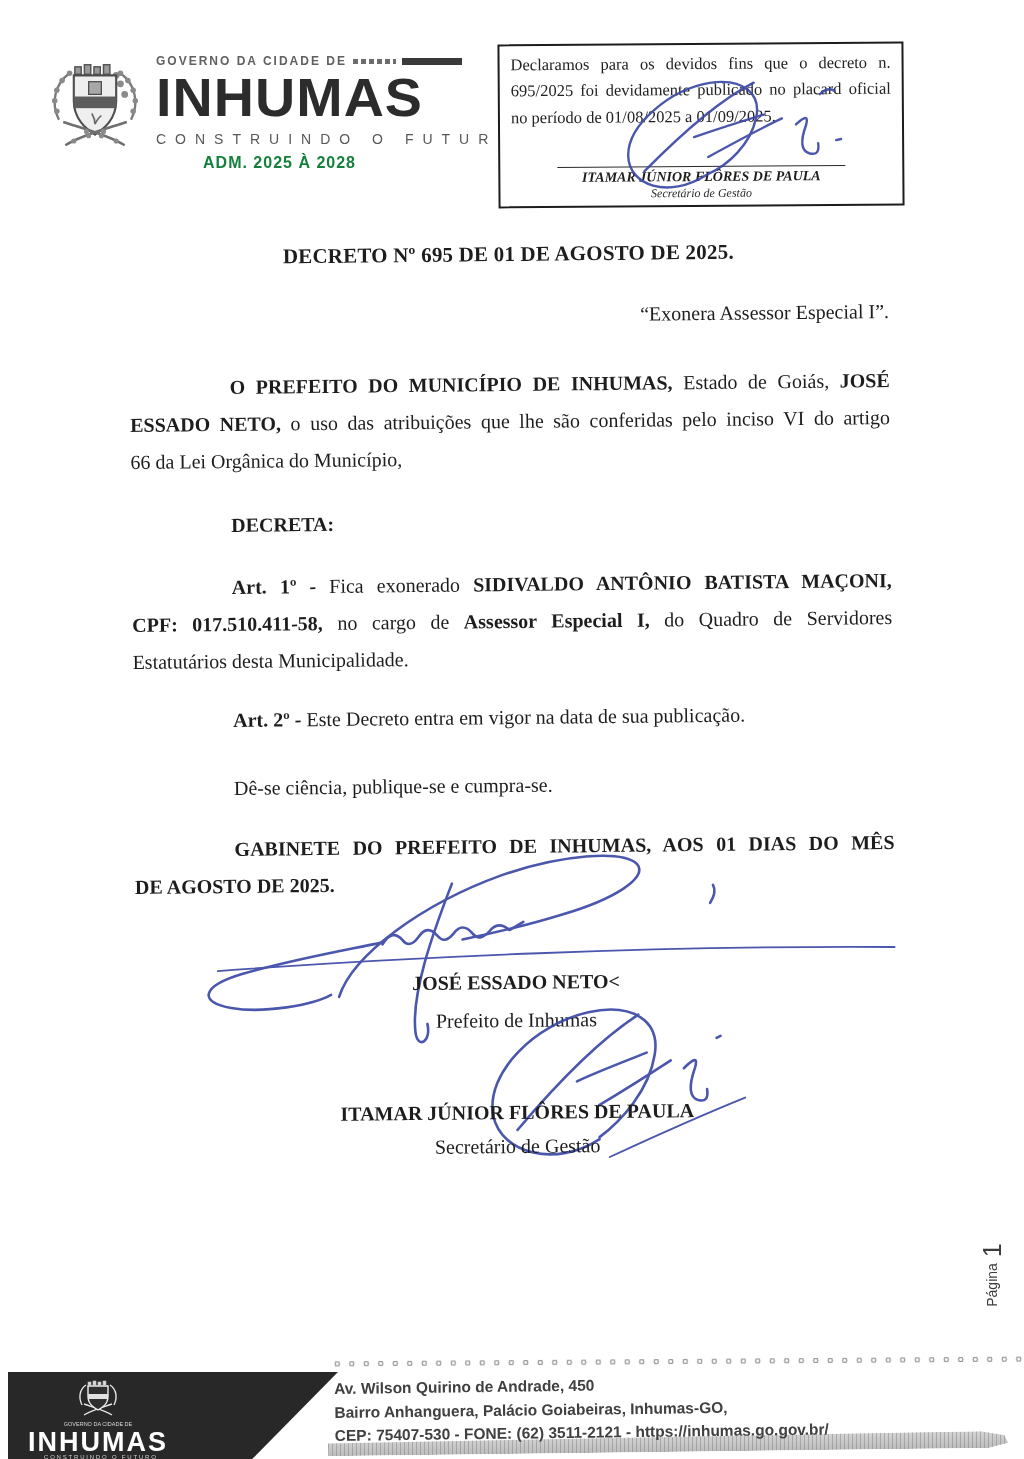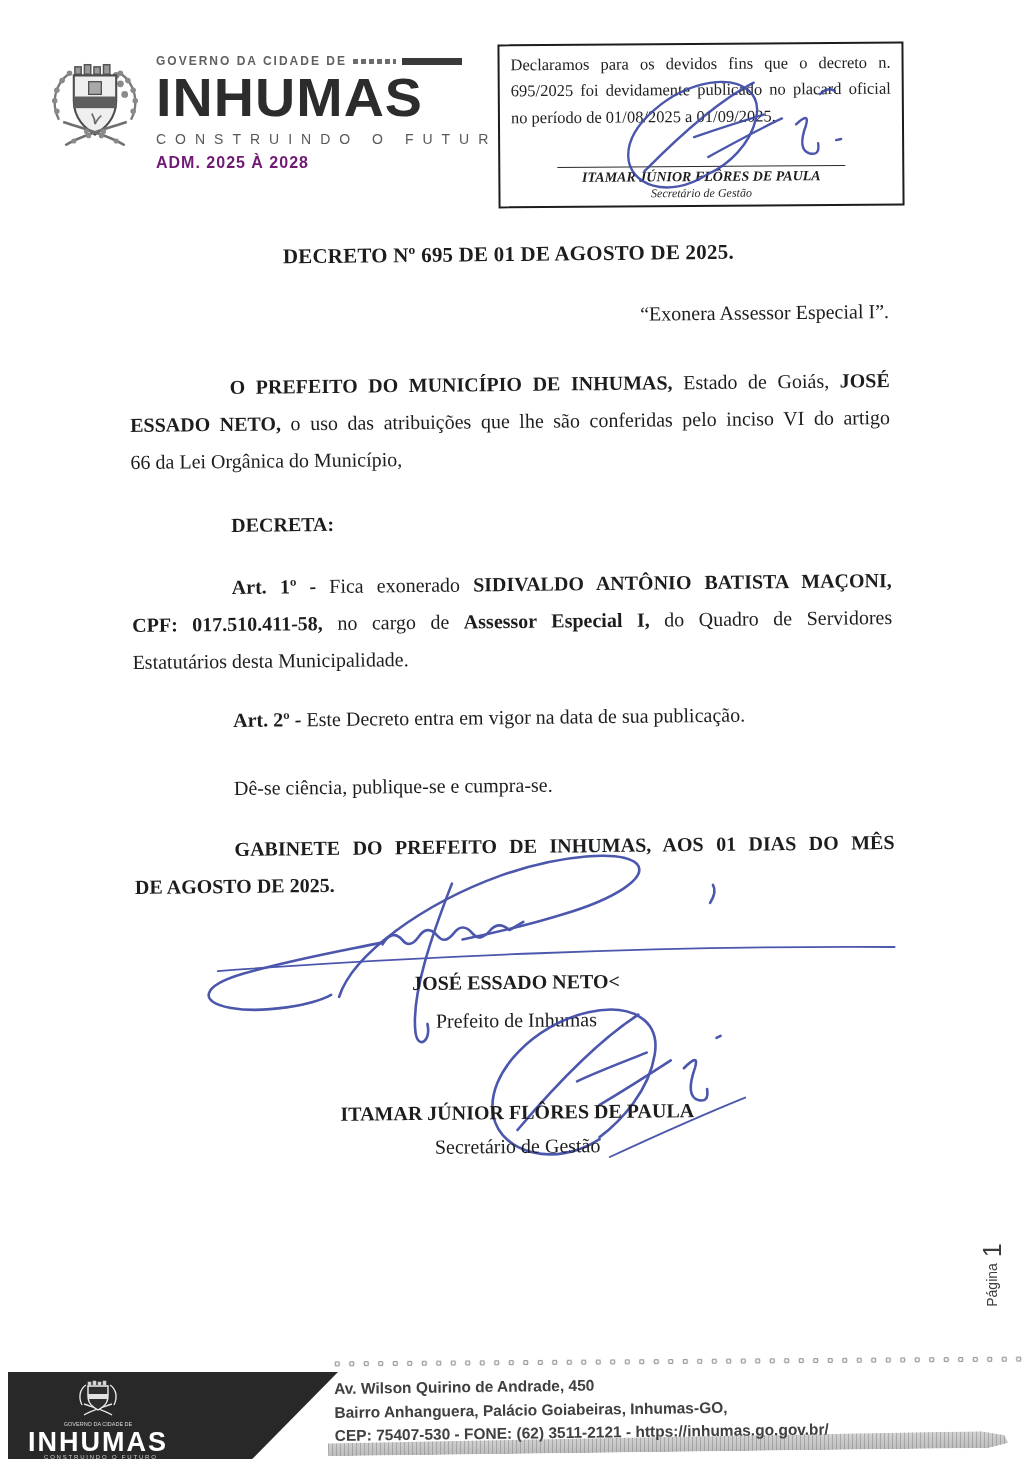--- a/index.html
+++ b/index.html
@@ -11,22 +11,22 @@
   .hdr{position:absolute;left:156px;top:54px;width:306px;}
   .hdr-tagline-row{display:flex;align-items:center;gap:6px;}
   .hdr-tagline{font-family:"Liberation Sans",sans-serif;font-size:12px;font-weight:bold;
                letter-spacing:2px;color:#606060;white-space:nowrap;}
   .hdr-rule-hatch{flex:1;height:5px;background:repeating-linear-gradient(90deg,#6d6d6d 0 5px,transparent 5px 8px);}
   .hdr-rule-solid{width:60px;height:7px;background:#3a3a3a;}
   .hdr-city{font-family:"Liberation Sans",sans-serif;font-weight:bold;font-size:53px;line-height:1;
             letter-spacing:1px;color:#2c2c2c;margin-top:3px;transform:scaleX(1.05);transform-origin:left;}
   .hdr-slogan{font-family:"Liberation Sans",sans-serif;font-size:14px;letter-spacing:9px;
               color:#585858;margin-top:7px;white-space:nowrap;}
-  .hdr-adm{font-family:"Liberation Sans",sans-serif;font-size:16px;font-weight:bold;color:#701a75;
-           letter-spacing:1px;margin-top:7px;width:200px;text-align:left;}
+  .hdr-adm{font-family:"Liberation Sans",sans-serif;font-size:16px;font-weight:bold;color:#15803d;
+           letter-spacing:1px;margin-top:7px;width:200px;text-align:right;}
 
   
   .stamp{position:absolute;left:498px;top:43px;width:406px;height:164px;border:2.5px solid #1d1d1d;
          background:#fff;box-sizing:border-box;padding:6px 11px;transform:rotate(-0.4deg);}
   .stamp-text{font-size:16.5px;line-height:1.6;text-align:justify;color:#222;}
   .stamp-line{width:288px;border-top:1.6px solid #2b2b2b;margin:36px auto 0;}
   .stamp-name{font-size:14px;font-weight:bold;font-style:italic;text-align:center;margin-top:2px;color:#1c1c1c;}
   .stamp-title{font-size:12px;font-style:italic;text-align:center;margin-top:1px;color:#2a2a2a;}
   .stamp-sig{position:absolute;left:88px;top:34px;width:300px;height:126px;pointer-events:none;}
 

